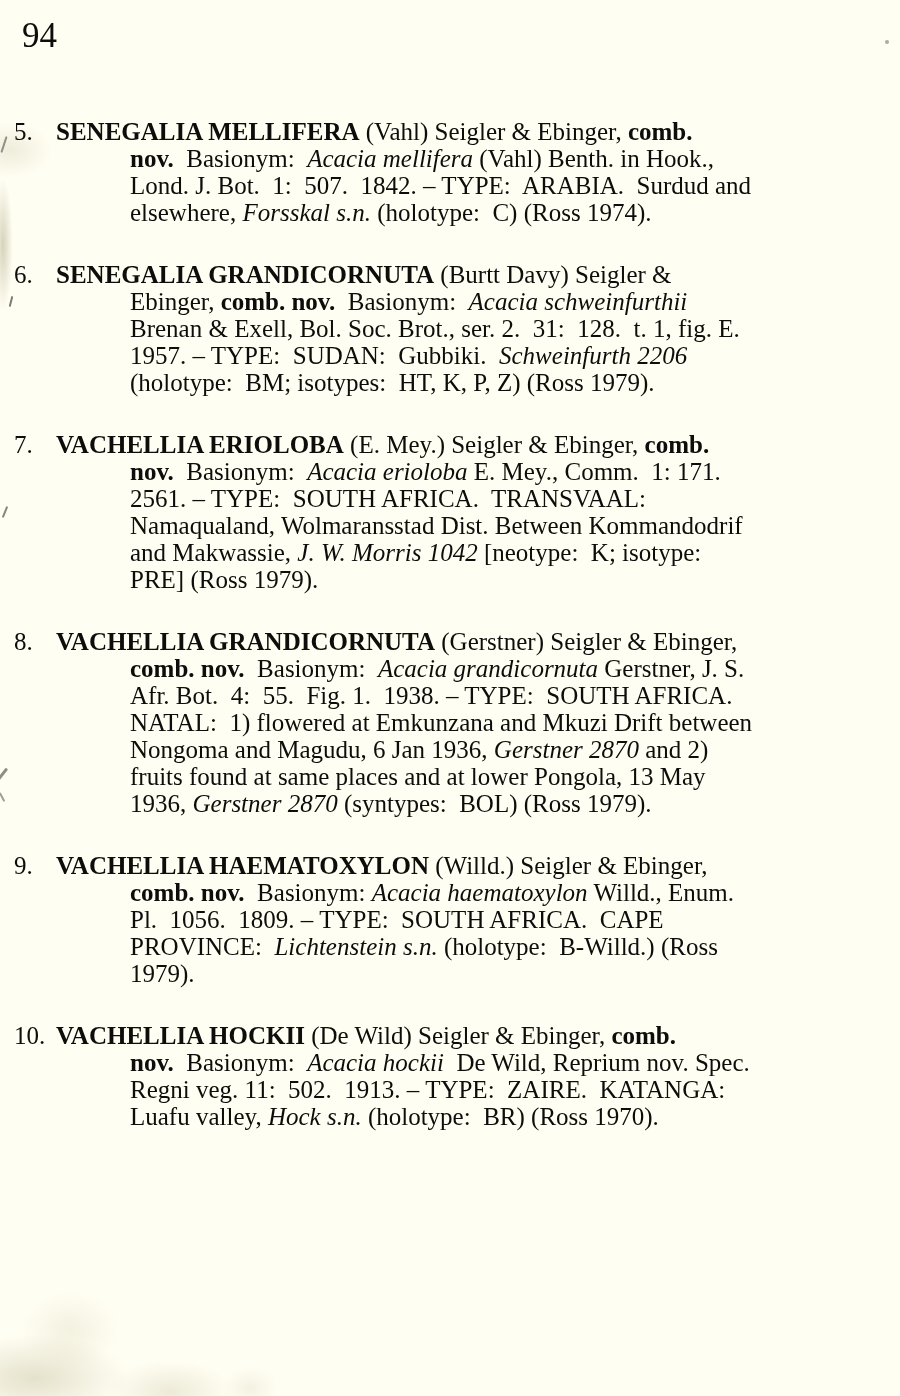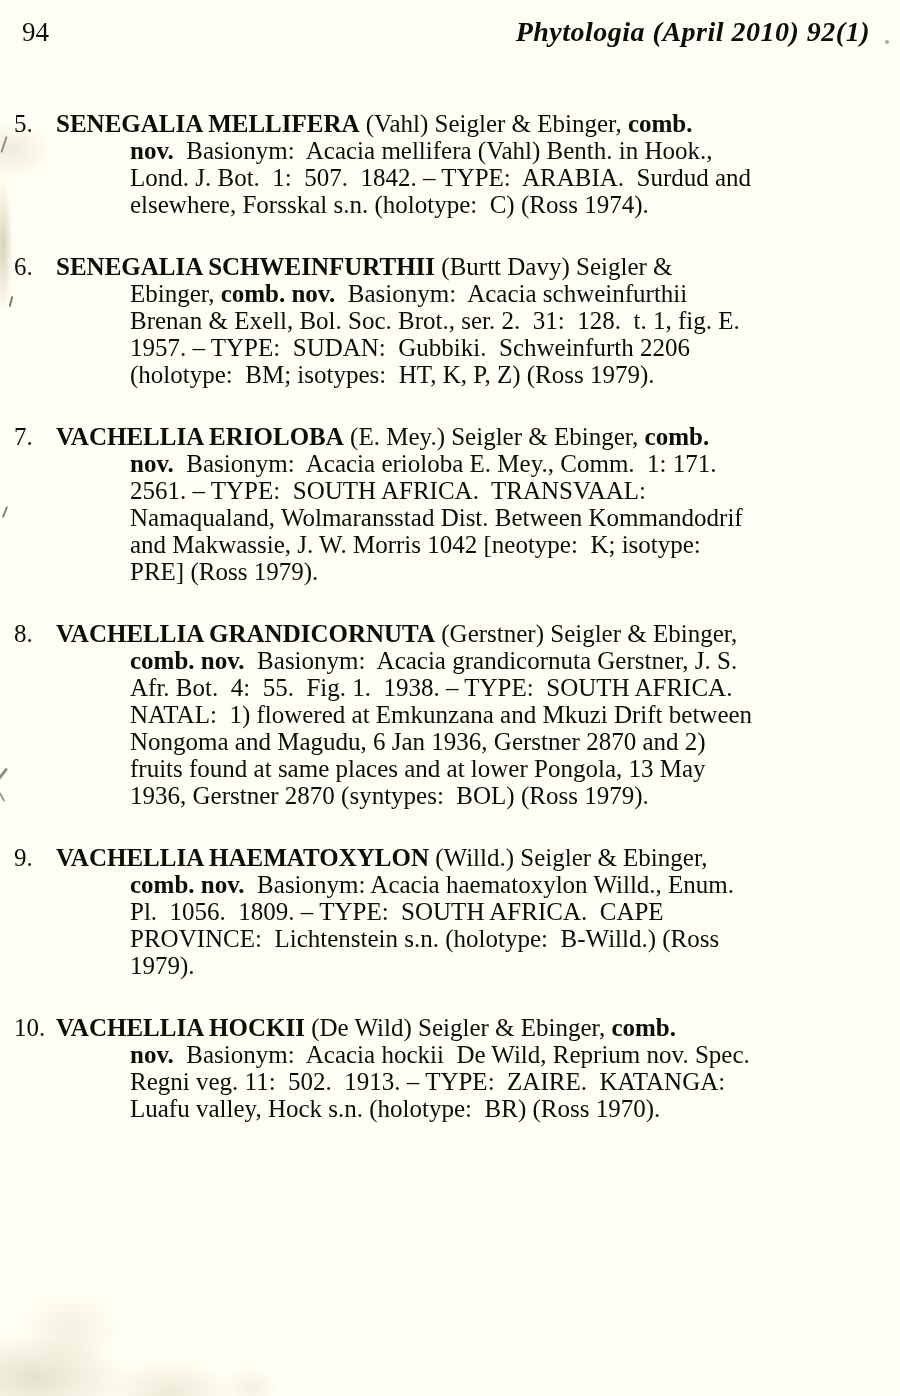--- a/index.html
+++ b/index.html
@@ -18,75 +18,74 @@
     font-family:"Liberation Serif","DejaVu Serif",serif;
     color:#0e0d0b;
     overflow:hidden;
   }
   .header{
     display:flex;
     justify-content:space-between;
     align-items:baseline;
     padding:16px 30px 0 22px;
   }
-  .page-num{font-size:27px;}
+  .page-num{font-size:35px;}
   .journal{font-size:28px;font-weight:700;font-style:italic;letter-spacing:.5px;}
   .header-dot{
     position:absolute;top:40px;right:11px;
     width:4px;height:4px;border-radius:50%;
     background:#8a8878;opacity:.7;
   }
   .entries{
     margin-top:62px;
     font-size:25px;
     line-height:27px;
   }
   .entry{
     white-space:pre-wrap;
     margin:0 0 35px 130px;
     text-indent:-116px;
   }
   .num{display:inline-block;min-width:42px;text-indent:0;}
   .seg-bold{font-weight:700;}
-  .seg-italic{}
+  .seg-italic{font-style:italic;}
   .seg-normal{}
   .pen-mark{
     position:absolute;
     background:#5f5d55;
     border-radius:1px;
   }
   .mark-5{left:3px;top:136px;width:2px;height:17px;transform:rotate(18deg);opacity:.65;}
   .mark-6{left:10px;top:296px;width:2px;height:11px;transform:rotate(14deg);opacity:.8;}
   .mark-7{left:4px;top:506px;width:2px;height:12px;transform:rotate(22deg);opacity:.75;}
   .mark-8a{left:-2px;top:766px;width:3px;height:24px;transform:rotate(38deg);opacity:.7;}
   .mark-8b{left:1px;top:792px;width:2px;height:10px;transform:rotate(-28deg);opacity:.6;}
 </style>
 </head>
 <body>
 
 <div class="page">
 
   <div class="header">
     <span class="page-num">94</span>
-    <span class="journal">Phytologia (April 2010) 92(1)</span>
   </div>
   <div class="header-dot"></div>
 
   <div class="pen-mark mark-5"></div>
   <div class="pen-mark mark-6"></div>
   <div class="pen-mark mark-7"></div>
   <div class="pen-mark mark-8a"></div>
   <div class="pen-mark mark-8b"></div>
 
   <div class="entries">
       <p class="entry"><span class="num">5.</span><span class="seg-bold">SENEGALIA MELLIFERA</span><span class="seg-normal"> (Vahl) Seigler &amp; Ebinger, </span><span class="seg-bold">comb.
 nov.</span><span class="seg-normal">  Basionym:  </span><span class="seg-italic">Acacia mellifera</span><span class="seg-normal"> (Vahl) Benth. in Hook.,
 Lond. J. Bot.  1:  507.  1842. – TYPE:  ARABIA.  Surdud and
 elsewhere, </span><span class="seg-italic">Forsskal s.n.</span><span class="seg-normal"> (holotype:  C) (Ross 1974).</span></p>
-      <p class="entry"><span class="num">6.</span><span class="seg-bold">SENEGALIA SCHWEINFURTHII</span><span class="seg-normal"> (Burtt Davy) Seigler &amp;
+      <p class="entry"><span class="num">6.</span><span class="seg-bold">SENEGALIA GRANDICORNUTA</span><span class="seg-normal"> (Burtt Davy) Seigler &amp;
 Ebinger, </span><span class="seg-bold">comb. nov.</span><span class="seg-normal">  Basionym:  </span><span class="seg-italic">Acacia schweinfurthii</span><span class="seg-normal">
 Brenan &amp; Exell, Bol. Soc. Brot., ser. 2.  31:  128.  t. 1, fig. E.
 1957. – TYPE:  SUDAN:  Gubbiki.  </span><span class="seg-italic">Schweinfurth 2206</span><span class="seg-normal">
 (holotype:  BM; isotypes:  HT, K, P, Z) (Ross 1979).</span></p>
       <p class="entry"><span class="num">7.</span><span class="seg-bold">VACHELLIA ERIOLOBA</span><span class="seg-normal"> (E. Mey.) Seigler &amp; Ebinger, </span><span class="seg-bold">comb.
 nov.</span><span class="seg-normal">  Basionym:  </span><span class="seg-italic">Acacia erioloba</span><span class="seg-normal"> E. Mey., Comm.  1: 171.
 2561. – TYPE:  SOUTH AFRICA.  TRANSVAAL:
 Namaqualand, Wolmaransstad Dist. Between Kommandodrif
 and Makwassie, </span><span class="seg-italic">J. W. Morris 1042</span><span class="seg-normal"> [neotype:  K; isotype:
 PRE] (Ross 1979).</span></p>

